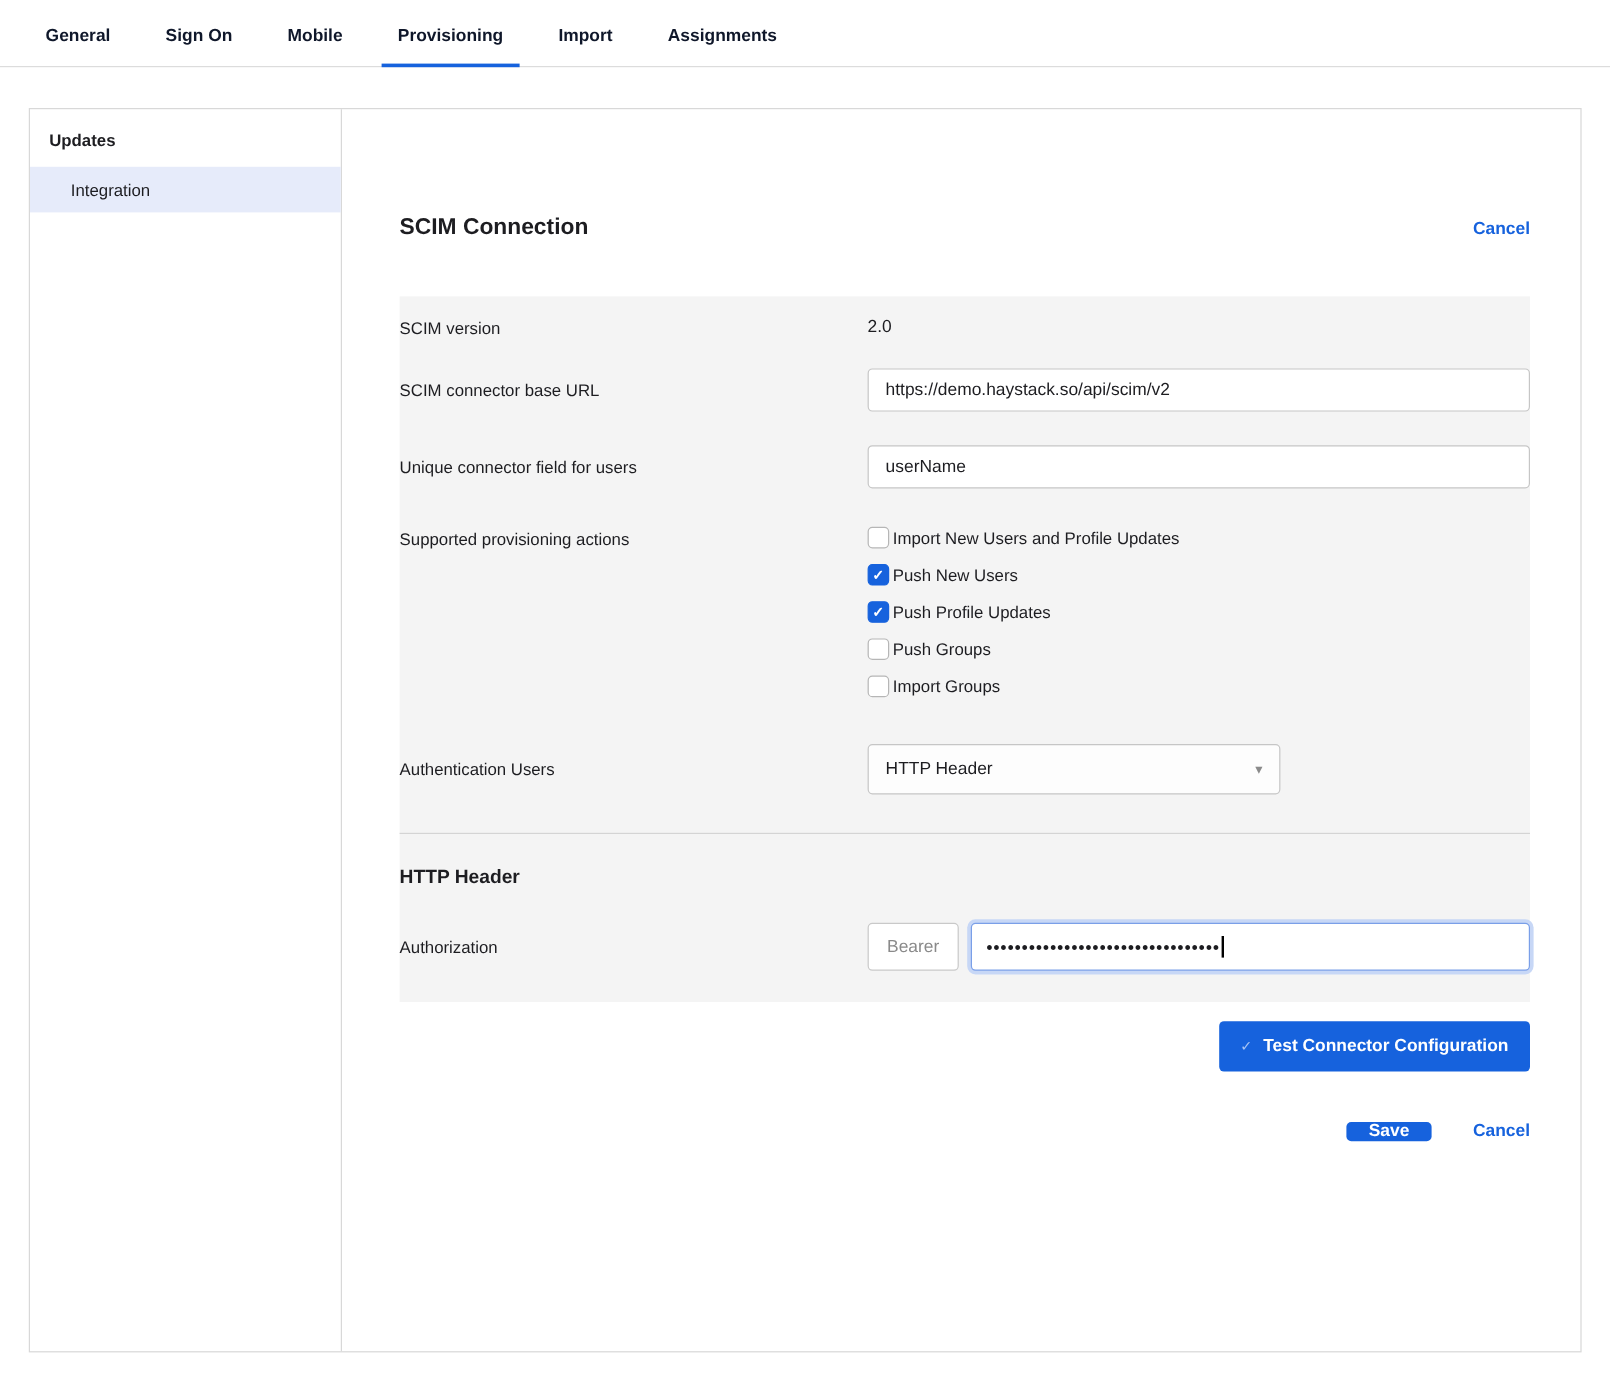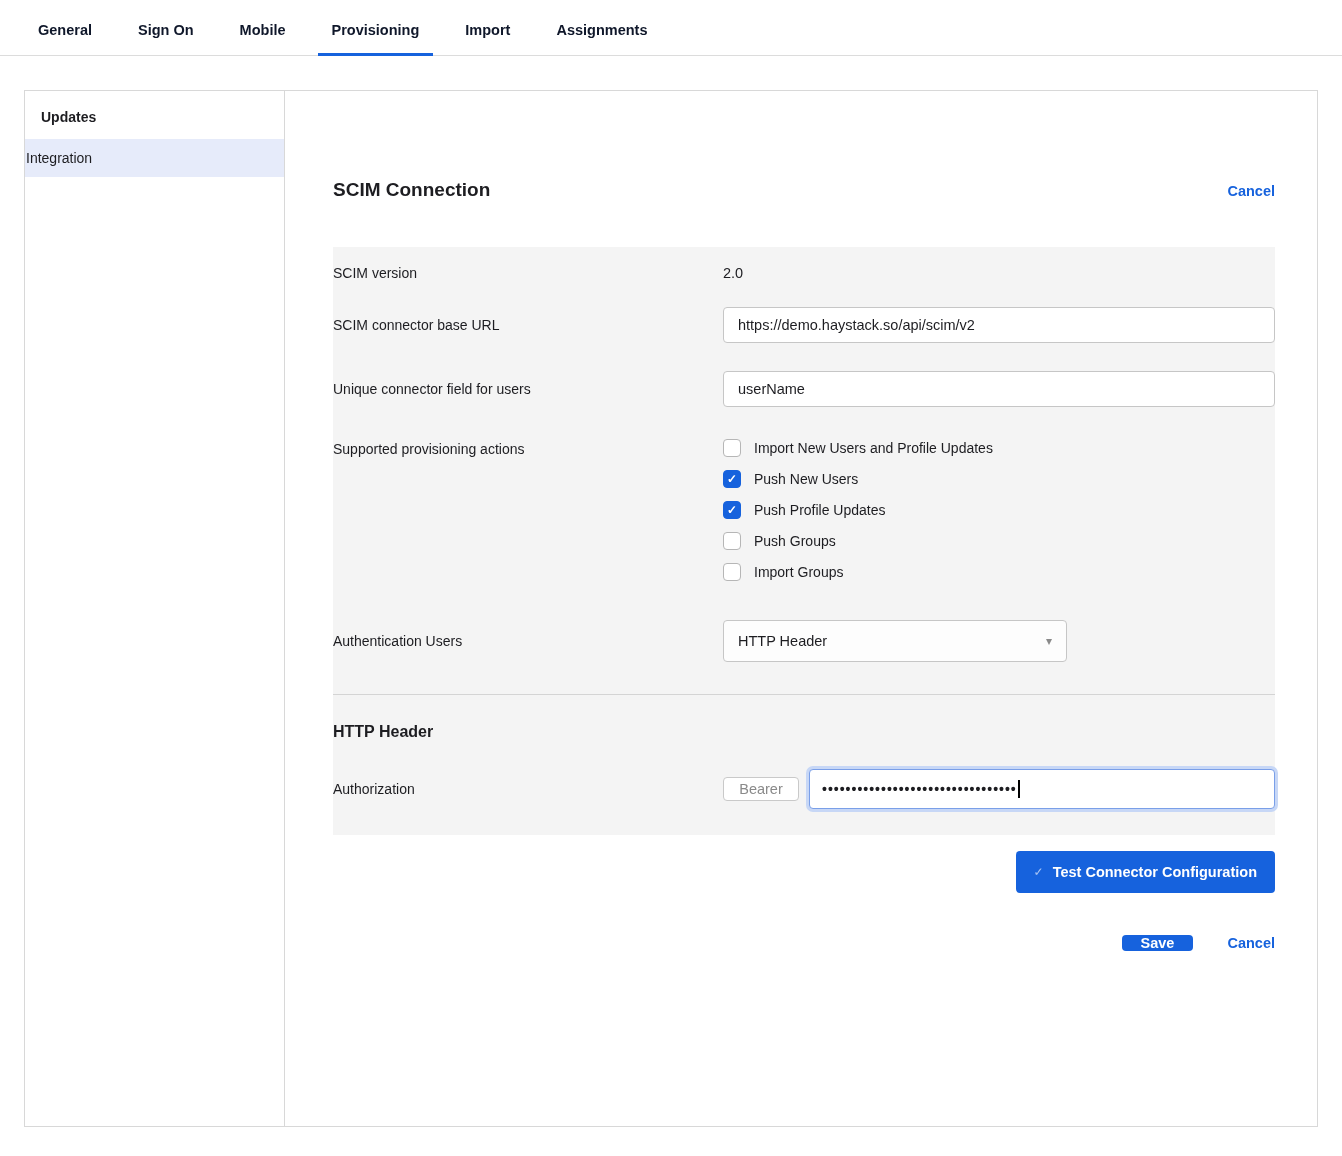--- a/index.html
+++ b/index.html
@@ -38,21 +38,21 @@
     display:flex;
     min-height:1037px;
     background:#fff;
   }
   .sidebar { width:260px; border-right:1px solid #d8d8d8; }
   .sidebar-heading {
     padding:18px 16px 14px;
     font-size:14px; font-weight:700;
   }
   .sidebar-item {
-    padding:11px 1px;
+    padding:11px 34px;
     font-size:14px;
     cursor:pointer;
   }
   .sidebar-item.selected { background:#e6ebfa; }
 
   .content { flex:1; padding:0 42px 40px 48px; }
 
   .title-row {
     margin-top:88px;
     display:flex; justify-content:space-between; align-items:baseline;
@@ -84,21 +84,21 @@
     background:#fff;
     padding:0 14px;
     font-family:"Liberation Sans", sans-serif;
     font-size:14.5px; color:#1d1d21;
     outline:none;
   }
 
   .row-actions { padding:18px 0 10px; }
   .row-actions .flabel { padding-top:2px; }
   .chk-list { display:flex; flex-direction:column; }
-  .chk-row { display:flex; align-items:center; gap:13px; margin-bottom:13px; cursor:pointer; }
+  .chk-row { display:flex; align-items:center; gap:3px; margin-bottom:13px; cursor:pointer; }
   .chk {
     width:18px; height:18px; flex:0 0 18px;
     border:1px solid #b6b6b6; border-radius:4px;
     background:#fff;
     display:flex; align-items:center; justify-content:center;
     font-size:12px; font-weight:700; color:#fff;
   }
   .chk.checked { background:var(--accent); border-color:var(--accent); }
   .chk-label { font-size:14px; }
 
@@ -114,21 +114,21 @@
   }
   .caret { color:#8a8a8a; font-size:12px; }
 
   .divider { border-top:1px solid #d4d4d4; }
 
   .section { padding:28px 0 26px; }
   .section-title { font-size:16px; font-weight:700; margin-bottom:28px; }
   .row-authz { align-items:center; }
   .authz-controls { flex:1; display:flex; align-items:center; }
   .prefix-box {
-    width:76px; height:24px; flex:0 0 76px;
+    width:76px; height:40px; flex:0 0 76px;
     border:1px solid #c9c9c9; border-radius:4px;
     background:#fff; color:#8a8a8a;
     display:flex; align-items:center; justify-content:center;
     font-size:14.5px;
   }
   .token-input {
     flex:1; height:40px; margin-left:10px;
     border:1px solid #7a9fe8; border-radius:4px;
     background:#fff;
     box-shadow:0 0 0 3px #c7d7f6;

